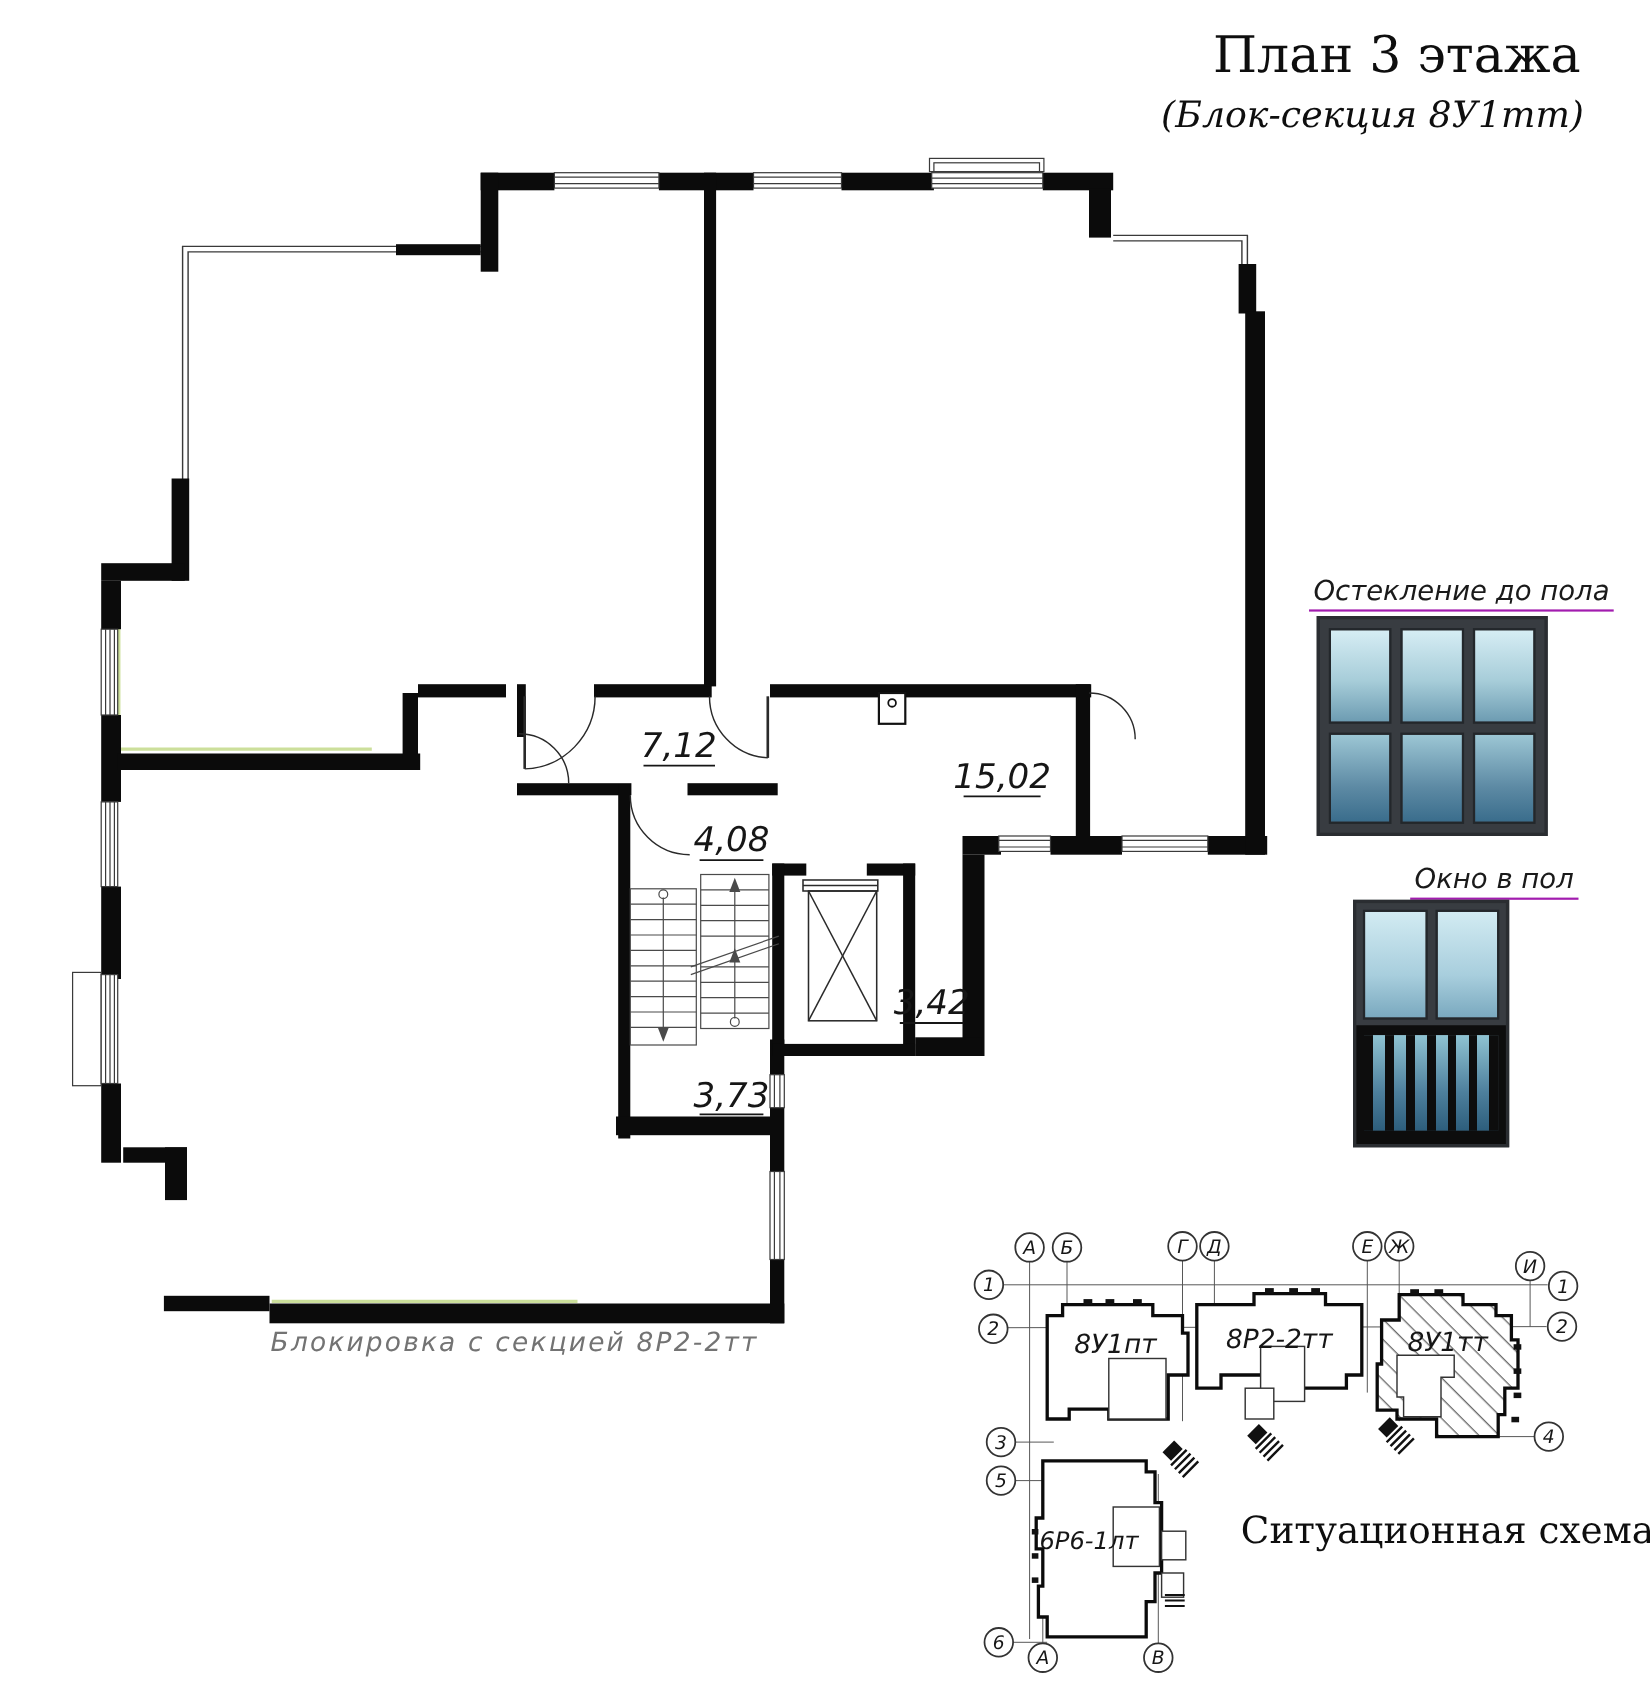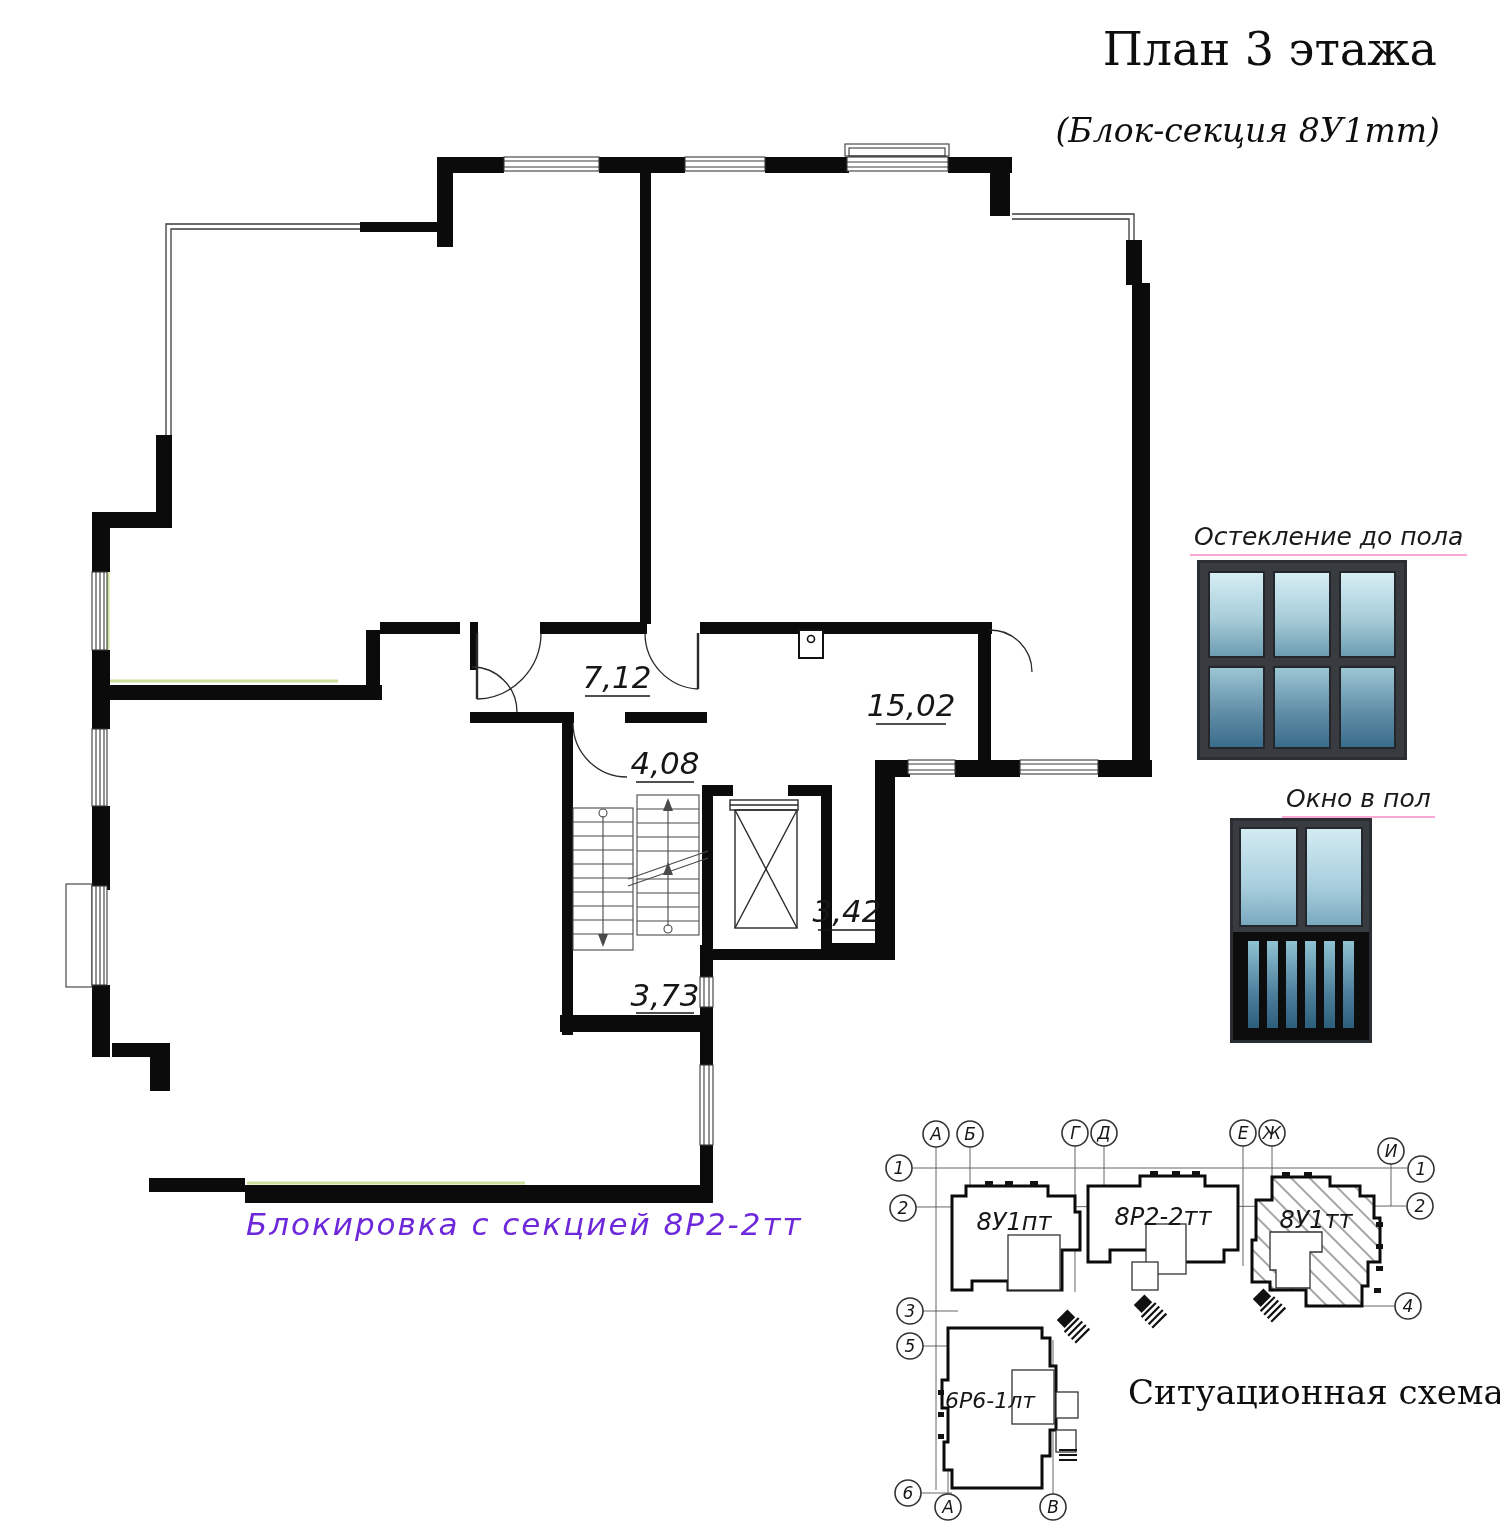--- a/index.html
+++ b/index.html
@@ -6,22 +6,22 @@
   #stage{position:relative;width:1500px;height:1534px;background:#ffffff;overflow:hidden;
          font-family:"DejaVu Sans",sans-serif;color:#111;}
   #planSvg{position:absolute;left:0;top:0;}
   .abs{position:absolute;}
   .title{font-family:"DejaVu Serif","Liberation Serif",serif;font-size:46px;color:#0e0e0e;
          text-align:left;white-space:nowrap;}
   .subtitle{font-family:"DejaVu Serif","Liberation Serif",serif;font-style:italic;font-size:33px;
          color:#0e0e0e;text-align:right;white-space:nowrap;}
   .schemeTitle{font-family:"DejaVu Serif","Liberation Serif",serif;font-size:34px;color:#0e0e0e;white-space:nowrap;}
   .legendTitle{font-style:italic;font-size:25px;color:#1a1a1a;text-align:center;}
-  .legendTitle span{display:inline-block;border-bottom:2px solid #f9a8d4;padding:0 4px 3px 4px;white-space:nowrap;}
-  .note{font-style:italic;font-size:31px;letter-spacing:2px;color:#6d28d9;white-space:nowrap;}
+  .legendTitle span{display:inline-block;border-bottom:2px solid #a21caf;padding:0 4px 3px 4px;white-space:nowrap;}
+  .note{font-style:italic;font-size:24px;letter-spacing:2px;color:#737373;white-space:nowrap;}
   
   .win1{box-sizing:border-box;background:#383c41;border:3px solid #2a2d31;
         display:grid;grid-template-columns:1fr 1fr 1fr;grid-template-rows:1.05fr 1fr;
         gap:8px;padding:8px;}
   .win1 .pane{border:2px solid #23272b;}
   .pane-top{background:linear-gradient(180deg,#d6edf4 0%,#a7cdd9 55%,#6d9cb2 100%);}
   .pane-bot{background:linear-gradient(180deg,#9cc6d4 0%,#5d8aa4 60%,#3a6d8c 100%);}
   
   .win2{box-sizing:border-box;background:#383c41;border:3px solid #2a2d31;display:flex;flex-direction:column;}
   .win2-top{box-sizing:border-box;flex:0 0 106px;display:flex;gap:7px;padding:6px 6px 0 6px;}
@@ -383,21 +383,21 @@
           </g>
         <g>
           <circle cx="1053" cy="1507" r="13" fill="#fff" stroke="#333" stroke-width="1.6"></circle>
           <text x="1053" y="1513">В</text>
           </g>
       </g>
     </g>
   </svg>
 
   <div class="abs title" style="right:63px;top:22px;">План 3 этажа</div>
-  <div class="abs subtitle" style="right:60px;top:84px;margin-top:27px;">(Блок-секция 8У1тт)</div>
+  <div class="abs subtitle" style="right:60px;top:84px;">(Блок-секция 8У1тт)</div>
 
   <div class="abs legendTitle" style="left:1190px;top:522px;width:224px;">
     <span>Остекление до пола</span>
   </div>
   <div class="abs win1" style="left:1197px;top:560px;width:210px;height:200px;">
     <div class="pane pane-top"></div>
     <div class="pane pane-top"></div>
     <div class="pane pane-top"></div>
     <div class="pane pane-bot"></div>
     <div class="pane pane-bot"></div>

